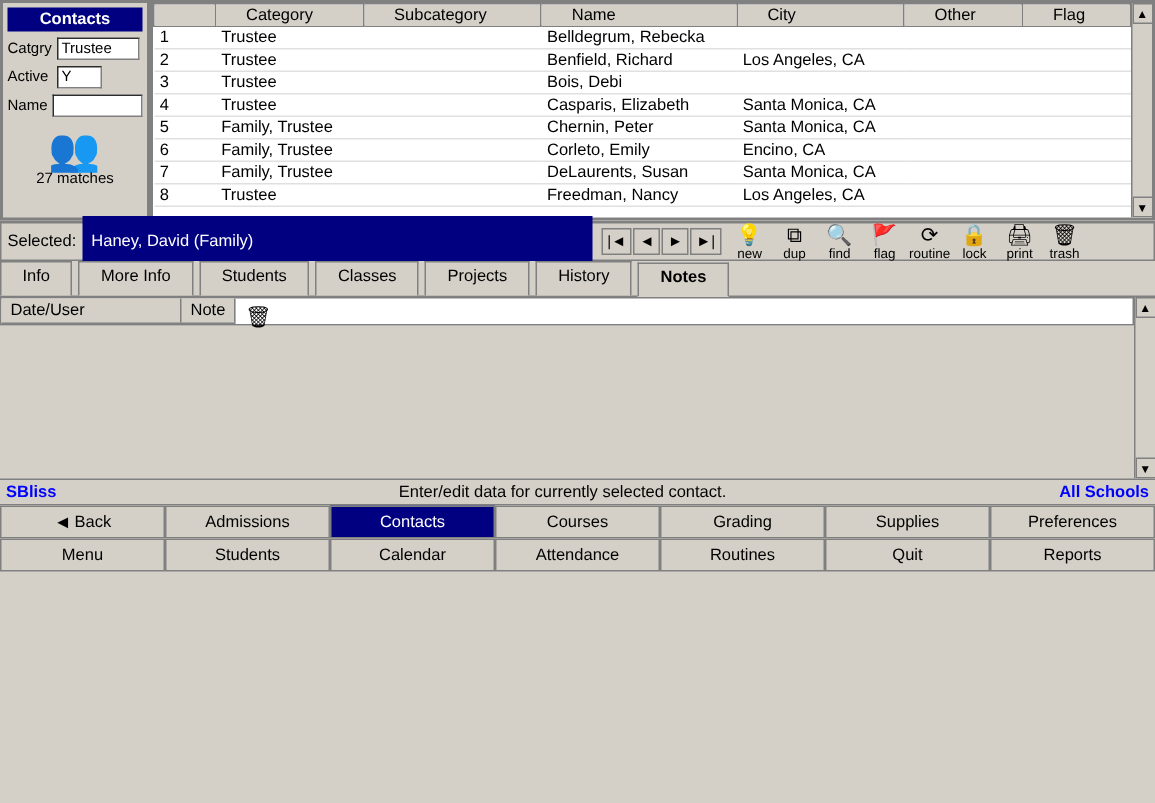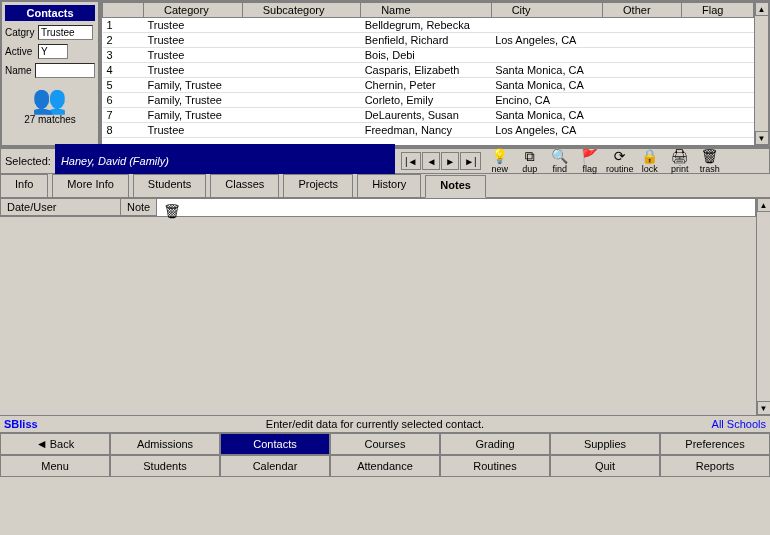--- a/index.html
+++ b/index.html
@@ -7,21 +7,21 @@
       font-family: Arial, sans-serif;
       font-size: 11px;
       background: #d4d0c8;
       width: 770px;
       height: 535px;
       overflow: hidden;
     }
     .main-container {
       display: flex;
       flex-direction: column;
-      height: 477px;
+      height: 381px;
       width: 770px;
     }
     
     .top-section {
       display: flex;
       flex-direction: row;
       height: 148px;
       border-bottom: 1px solid #808080;
     }
     
@@ -127,21 +127,20 @@
       margin-right: 4px;
       font-size: 11px;
     }
     .selected-value {
       background: #000080;
       color: white;
       padding: 11px 6px;
       font-size: 11px;
       flex: 1;
       max-width: 340px;
-      font-style: italic;
     }
     .nav-arrows {
       display: flex;
       align-items: center;
       margin-left: 6px;
       gap: 1px;
     }
     .nav-btn {
       border: 1px solid #808080;
       background: #d4d0c8;
@@ -240,21 +239,21 @@
       width: 60px;
     }
     .status-center {
       flex: 1;
       text-align: center;
       font-size: 11px;
     }
     .status-right {
       color: blue;
       font-size: 11px;
-      font-weight: normal;
+      font-weight: bold;
       text-align: right;
       width: 80px;
     }
     
     .nav-row {
       display: flex;
       height: 22px;
       background: #d4d0c8;
     }
     .nav-row .nav-item {

